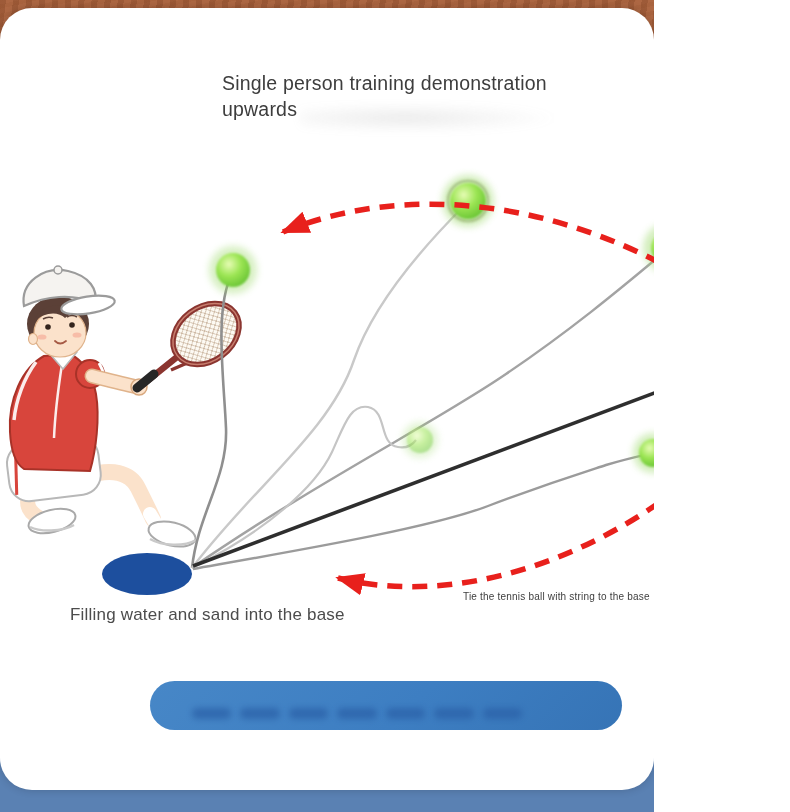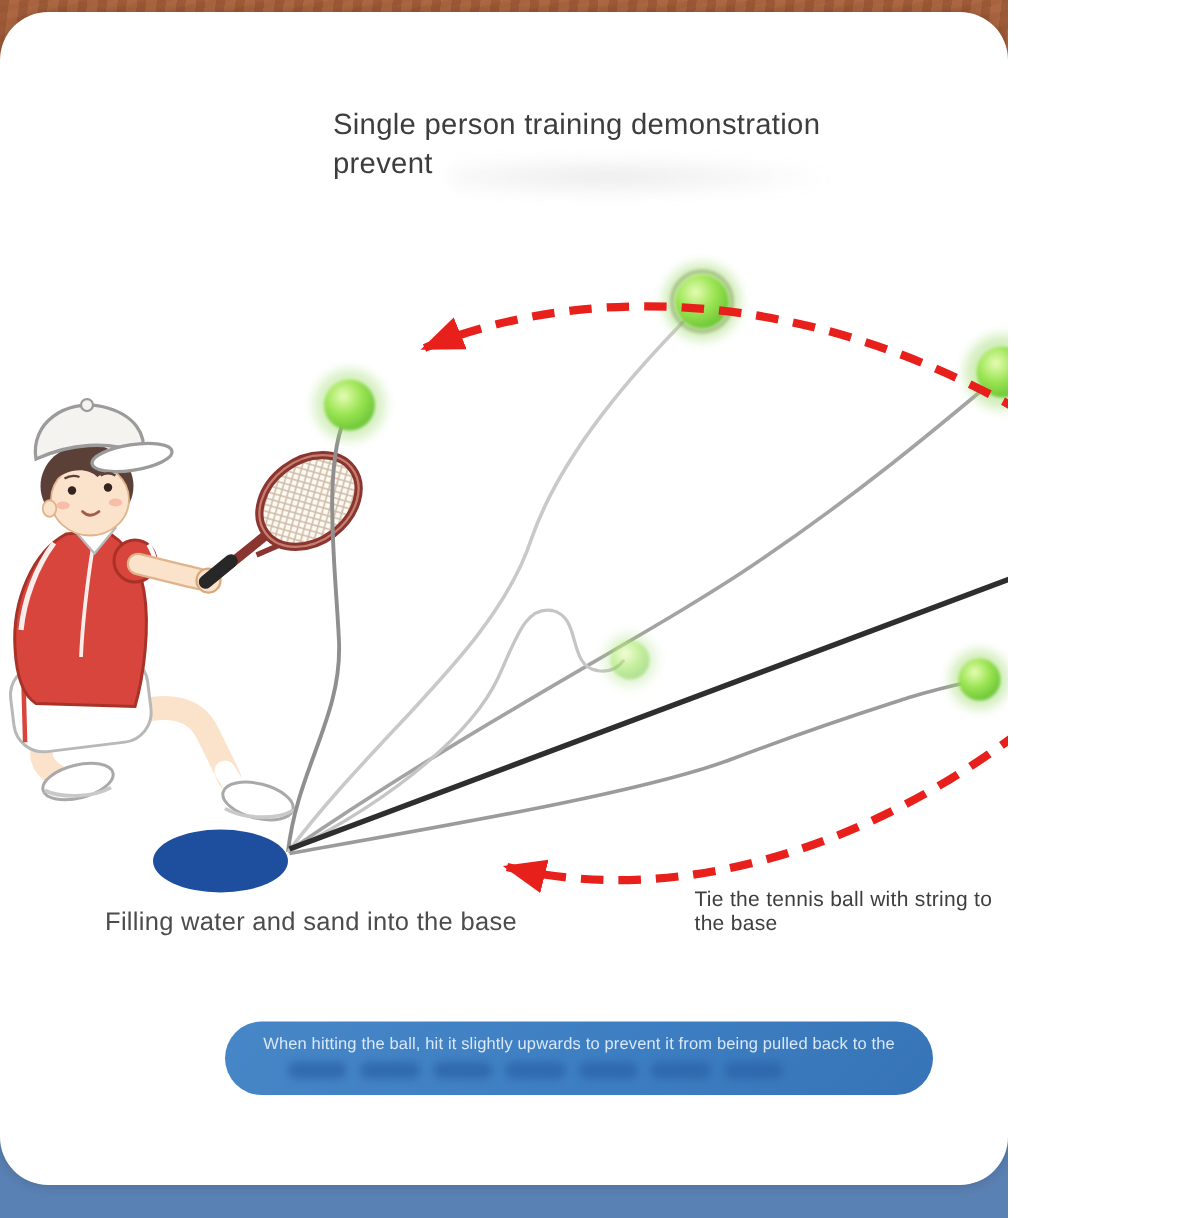--- a/index.html
+++ b/index.html
@@ -1,52 +1,52 @@
 <!DOCTYPE html>
 <html><head>
 <meta charset="utf-8">
 <style>
   html,body{margin:0;padding:0;}
   body{width:790px;height:812px;font-family:"Liberation Sans",sans-serif;background:#fff;}
-  .page{position:relative;width:654px;height:812px;overflow:hidden;background:#84cc16;padding-left:18px;}
+  .page{position:relative;width:654px;height:812px;overflow:hidden;background:#84cc16;}
   .band-top{position:absolute;left:0;top:0;width:790px;height:48px;
     background-color:#ad6743;
     background-image:
       repeating-linear-gradient(97deg, rgba(118,58,28,.28) 0 6px, rgba(0,0,0,0) 6px 13px),
       repeating-linear-gradient(-13deg, rgba(160,92,55,.35) 0 4px, rgba(0,0,0,0) 4px 9px);}
   .band-bottom{position:absolute;left:0;bottom:0;width:790px;height:54px;background:#5a81b3;}
   .card{position:absolute;left:0;right:0;top:8px;bottom:22px;background:#fff;
     border-radius:32px;box-shadow:0 0 8px rgba(0,0,0,.18);}
   .title{position:absolute;left:222px;top:62px;width:336px;
     font-size:19.5px;line-height:1.34;color:#3d3d3d;letter-spacing:.2px;}
   .title span{display:block;}
   .title-smudge{position:absolute;left:300px;top:96px;width:262px;height:28px;
     background:radial-gradient(ellipse at 40% 50%, rgba(150,150,150,.35), rgba(150,150,150,0) 70%);
     filter:blur(5px);opacity:.55;}
   .scene{position:absolute;left:0;top:0;width:790px;height:812px;}
   .caption-base{position:absolute;left:70px;top:597px;font-size:17px;color:#4c4c4c;letter-spacing:.2px;}
-  .caption-string{position:absolute;left:463px;top:583px;font-size:14px;color:#3e3e3e;letter-spacing:.2px;}
+  .caption-string{position:absolute;left:463px;top:583px;font-size:10px;color:#3e3e3e;letter-spacing:.2px;}
   .note-pill{position:absolute;left:150px;top:673px;width:472px;height:49px;border-radius:25px;
     background:linear-gradient(135deg,#4787c7 0%,#3d7ec2 55%,#3674b6 100%);}
   .note-line{position:absolute;left:0;right:0;top:9px;text-align:center;
     font-size:11px;color:#d9e8f6;letter-spacing:.1px;white-space:nowrap;}
   .note-blur-row{position:absolute;left:42px;top:27px;width:330px;height:11px;display:flex;gap:9px;}
   .note-blur-row i{flex:1;background:#2c63aa;border-radius:5px;filter:blur(3px);opacity:.8;}
 </style>
 </head>
 <body>
 
 <div class="page">
   <div class="band-top"></div>
   <div class="band-bottom"></div>
 
   <div class="card">
     <div class="title">
       <span>Single person training demonstration</span>
-      <span>prevent</span>
+      <span>upwards</span>
     </div>
     <div class="title-smudge"></div>
 
     <svg class="scene" viewBox="0 0 790 812">
       <defs>
         <radialGradient id="ballGrad" cx="38%" cy="33%" r="78%">
           <stop offset="0" stop-color="#e6fcb4"></stop>
           <stop offset="0.45" stop-color="#9ce554"></stop>
           <stop offset="1" stop-color="#5fbe2e"></stop>
         </radialGradient>
@@ -157,21 +157,20 @@
       </g>
 
       <path d="M283,224 C400,176 565,185 722,292" fill="none" stroke="#e8201c" stroke-width="5.5" stroke-dasharray="15 10" marker-start="url(#arrowHead)" marker-end="url(#arrowHead)"></path>
       <path d="M338,570 C450,598 600,560 732,436" fill="none" stroke="#e8201c" stroke-width="5.5" stroke-dasharray="15 10" marker-start="url(#arrowHead)" marker-end="url(#arrowHead)"></path>
     </svg>
 
     <div class="caption-base">Filling water and sand into the base</div>
     <div class="caption-string">Tie the tennis ball with string to the base</div>
 
     <div class="note-pill">
-      <div class="note-line">When hitting the ball, hit it slightly upwards to prevent it from being pulled back to the</div>
       <div class="note-blur-row">
         <i></i>
           <i></i>
           <i></i>
           <i></i>
           <i></i>
           <i></i>
           <i></i>
       </div>
     </div>

